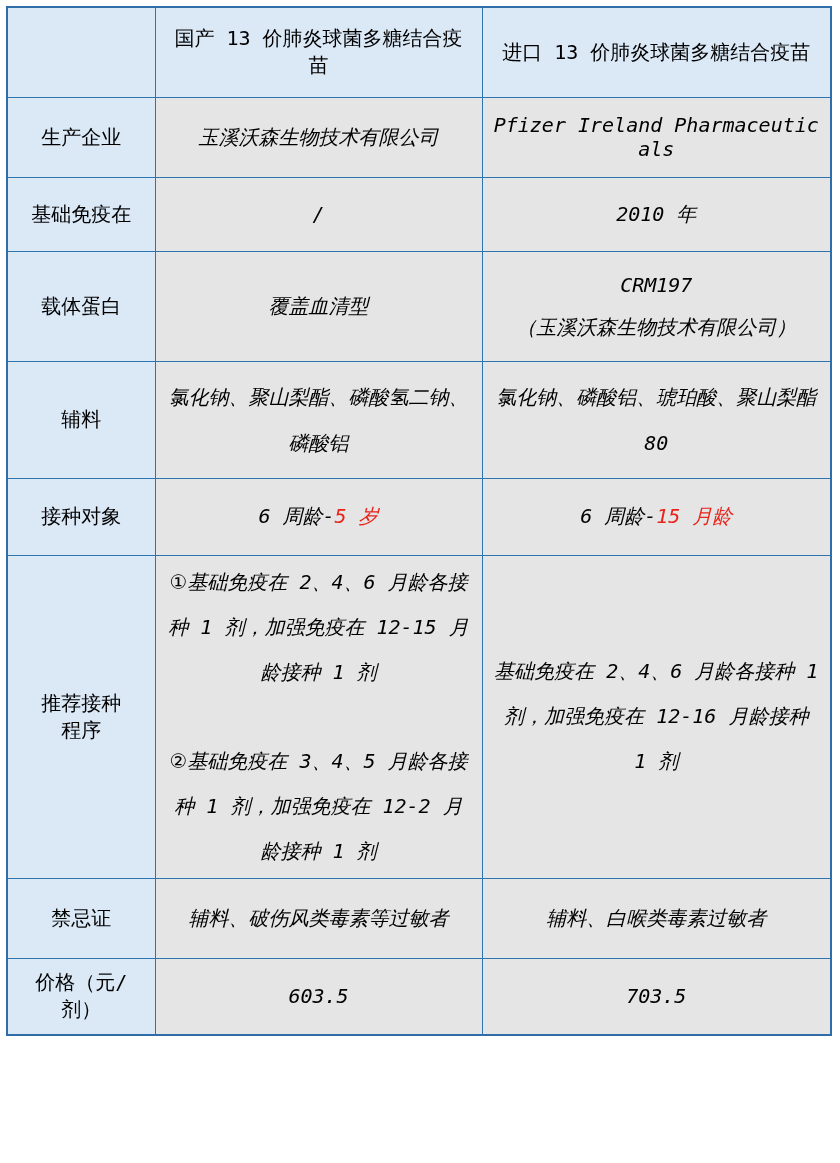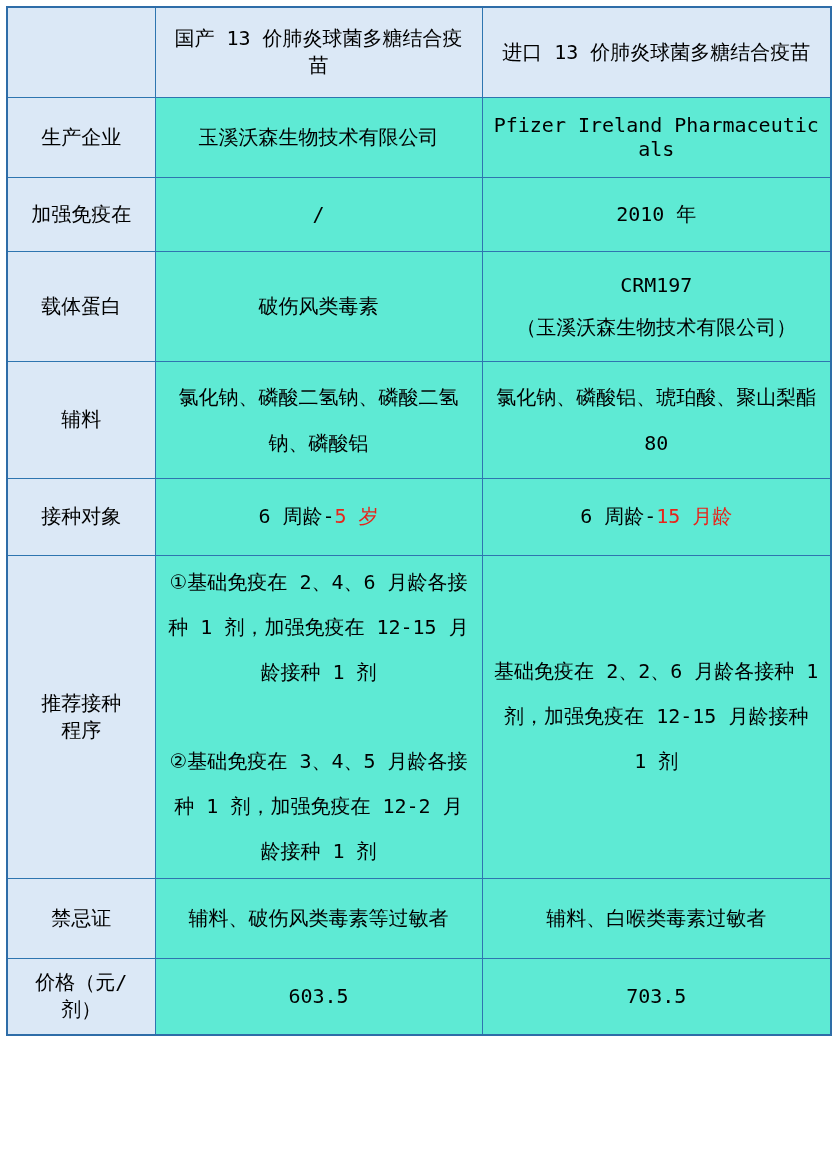--- a/index.html
+++ b/index.html
@@ -35,21 +35,21 @@
     vertical-align: middle;
     padding: 4px 10px;
     box-sizing: border-box;
     word-break: break-all;
   }
   
   table.cmp th {
     background: #dbe8f6;
     color: #000000;
   }
-  table.cmp td { background: #5eead4; color: #000000; }
+  table.cmp td { background: #e5e5e5; color: #000000; font-style: italic; }
 
   
   tr.r-hdr      { height: 90px; }
   tr.r-maker    { height: 80px; margin-left: 32px; }
   tr.r-abroad   { height: 74px; }
   tr.r-china    { height: 78px; }
   tr.r-serotype { height: 80px; }
   tr.r-carrier  { height: 110px; }
   tr.r-excip    { height: 117px; }
   tr.r-target   { height: 77px; }
@@ -92,39 +92,39 @@
       <th>进口 13 价肺炎球菌多糖结合疫苗</th>
     </tr>
 
     <tr class="r-maker">
       <th>生产企业</th>
       <td>玉溪沃森生物技术有限公司</td>
       <td>Pfizer Ireland Pharmaceuticals</td>
     </tr>
 
     <tr class="r-abroad">
-      <th>加强免疫在</th>
+      <th>基础免疫在</th>
       <td>/</td>
       <td>2010 年</td>
     </tr>
 
 
 
     <tr class="r-carrier">
       <th>载体蛋白</th>
-      <td>破伤风类毒素</td>
+      <td>覆盖血清型</td>
       <td class="two-line">
         <span>CRM197</span><br>
         <span>（玉溪沃森生物技术有限公司）</span>
       </td>
     </tr>
 
     <tr class="r-excip">
       <th>辅料</th>
-      <td class="wrap-center">氯化钠、磷酸二氢钠、磷酸二氢钠、磷酸铝</td>
+      <td class="wrap-center">氯化钠、聚山梨酯、磷酸氢二钠、磷酸铝</td>
       <td class="wrap-center">氯化钠、磷酸铝、琥珀酸、聚山梨酯 80</td>
     </tr>
 
     <tr class="r-target">
       <th>接种对象</th>
       <td>
         <span>6 周龄-</span><span class="red">5 岁</span>
       </td>
       <td>
         <span>6 周龄-</span><span class="red">15 月龄</span>
@@ -133,21 +133,21 @@
 
     <tr class="r-schedule">
       <th>
         <span>推荐接种</span><br>
         <span>程序</span>
       </th>
       <td class="schedule-cell">
         <div class="para1">①基础免疫在 2、4、6 月龄各接种 1 剂，加强免疫在 12-15 月龄接种 1 剂</div>
         <div class="para2">②基础免疫在 3、4、5 月龄各接种 1 剂，加强免疫在 12-2 月龄接种 1 剂</div>
       </td>
-      <td class="schedule-right">基础免疫在 2、2、6 月龄各接种 1 剂，加强免疫在 12-15 月龄接种 1 剂</td>
+      <td class="schedule-right">基础免疫在 2、4、6 月龄各接种 1 剂，加强免疫在 12-16 月龄接种 1 剂</td>
     </tr>
 
     <tr class="r-contra">
       <th>禁忌证</th>
       <td>辅料、破伤风类毒素等过敏者</td>
       <td>辅料、白喉类毒素过敏者</td>
     </tr>
 
     <tr class="r-price">
       <th>价格（元/剂）</th>

